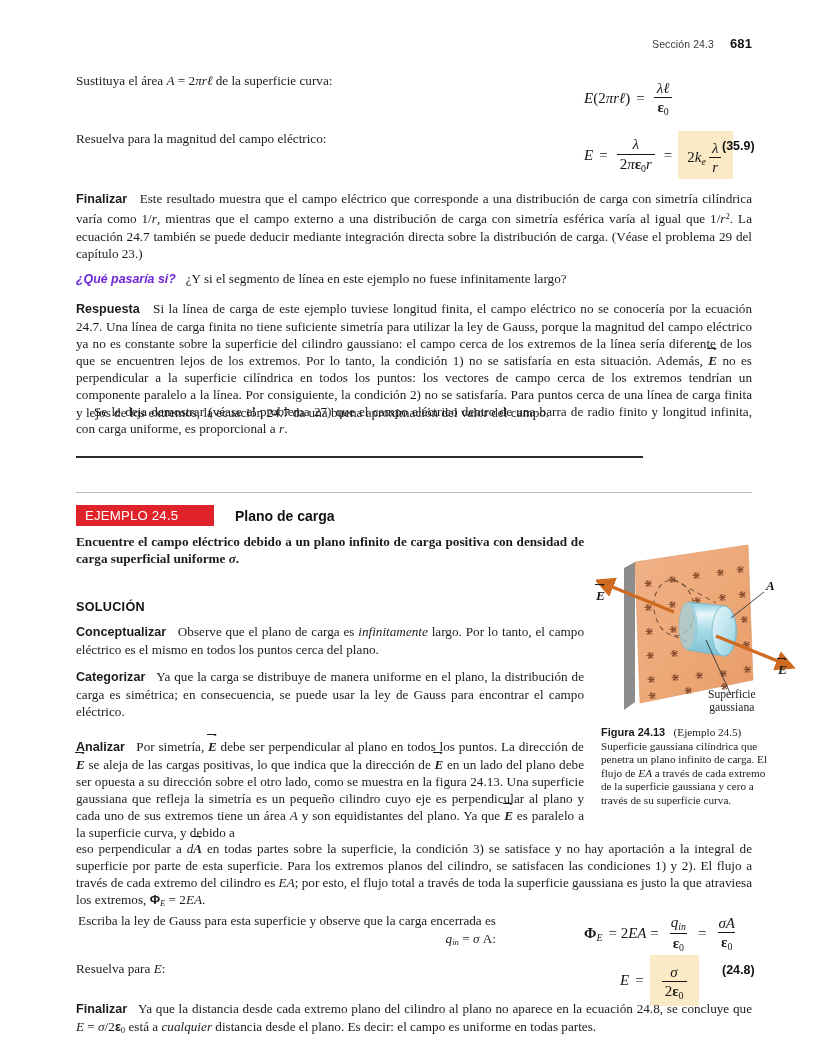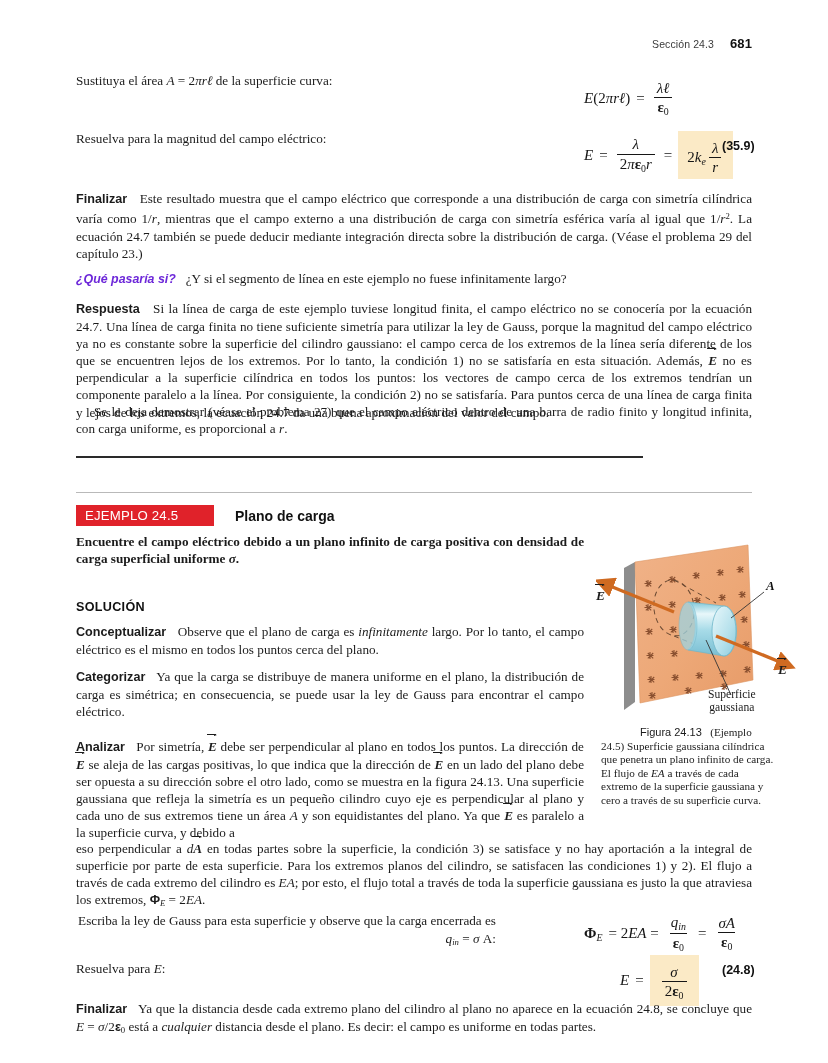--- a/index.html
+++ b/index.html
@@ -172,21 +172,21 @@
   .figbox { position: absolute; left: 596px; top: 540px; width: 200px; height: 180px; }
   .figcap {
     position: absolute;
     left: 601px; top: 726px;
     width: 176px;
     font-size: 11.2px;
     line-height: 13.6px;
     color: #1b1b1b;
     text-align: left;
   }
-  .figcap b { font-family: "Liberation Sans", sans-serif; font-weight: normal; font-size: 11px; margin-left: 39px; }
+  .figcap b { font-family: "Liberation Sans", sans-serif; font-weight: bold; font-size: 11px; }
 </style>
 </head>
 <body>
 
 <div class="page">
 
   <div class="runhead">
     <span class="sec">Sección 24.3</span>
     <span class="pgno">681</span>
   </div>

